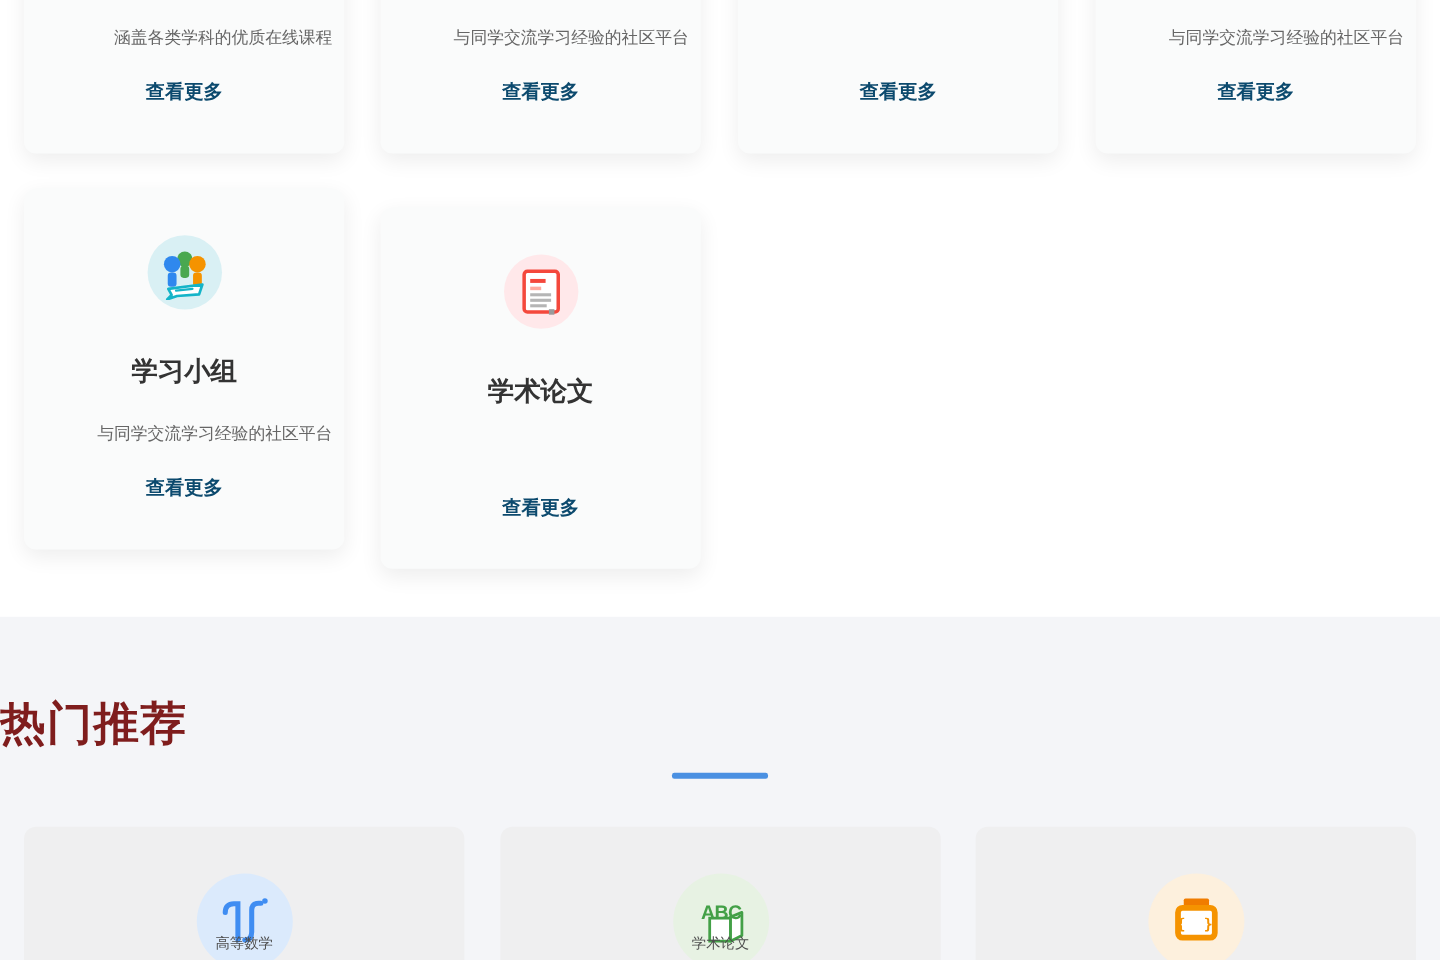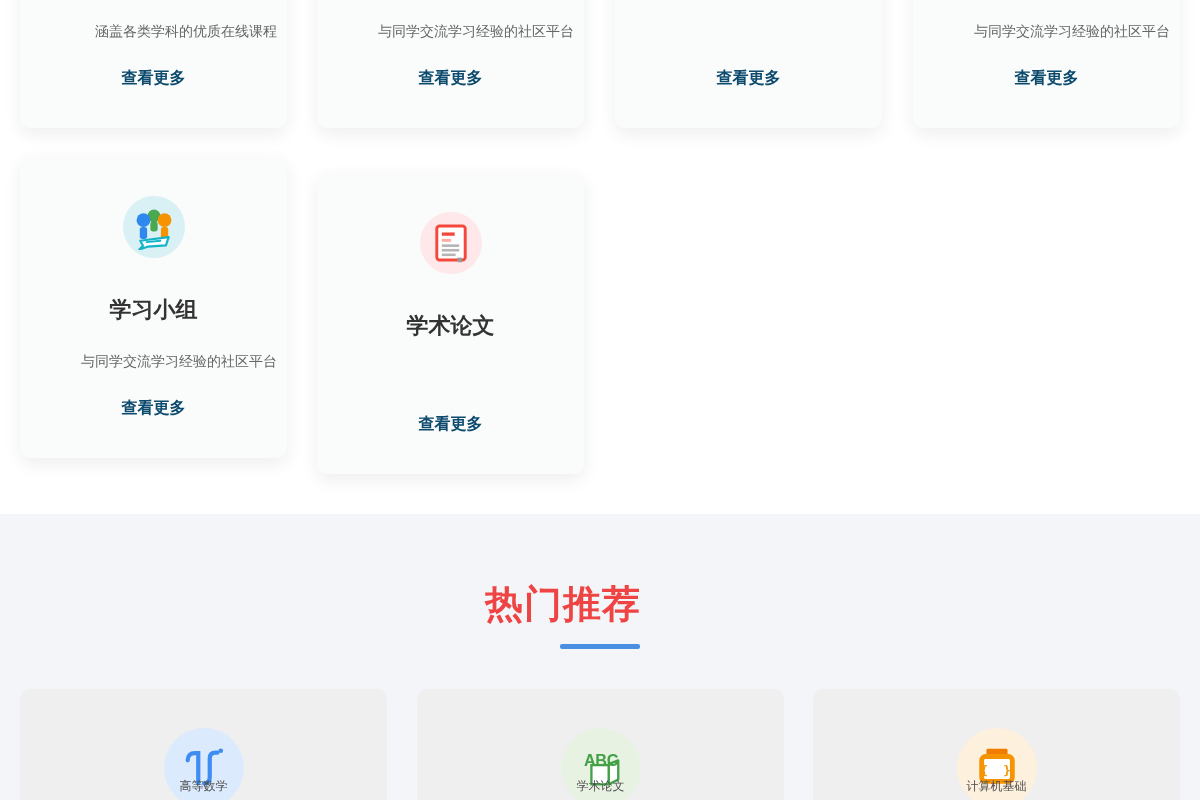--- a/index.html
+++ b/index.html
@@ -35,22 +35,22 @@
     font-size:14px;line-height:20px;color:#666666;
   }
   .card-link{
     position:absolute;top:240px;left:0;right:0;text-align:center;
     font-size:16px;line-height:22px;font-weight:bold;color:#0c4a6e;
     cursor:pointer;text-decoration:none;display:block;
   }
 
   
   .hot-heading{
-    position:absolute;top:580px;left:0;width:1126px;text-align:center;
-    font-size:38px;line-height:48px;font-weight:bold;color:#ef4444;letter-spacing:1px;
+    position:absolute;top:580px;left:0;width:1126px;text-align:left;
+    font-size:38px;line-height:48px;font-weight:bold;color:#7f1d1d;letter-spacing:1px;
   }
   .hot-underline{
     position:absolute;top:644px;left:560px;width:80px;height:5px;
     background:#4a90e2;border-radius:2px;
   }
   .hot-card{
     position:absolute;top:689px;width:367px;height:300px;
     background:#efeff0;border-radius:10px;
   }
   .hot-circle{
@@ -147,16 +147,15 @@
   </div>
 
   <div class="hot-card" style="left:813px">
     <div class="hot-circle" style="background:#fdf0dd">
       <svg width="46" height="46" viewBox="0 0 48 48">
         <rect x="13" y="4" width="22" height="8" rx="1.5" fill="#f07c00"></rect>
         <rect x="8" y="12" width="32" height="26" rx="4" fill="#ffffff" stroke="#f59300" stroke-width="5"></rect>
         <text x="24.5" y="30" text-anchor="middle" font-size="13" font-weight="bold" fill="#f59300" letter-spacing="4" font-family="DejaVu Sans Mono, monospace">{ }</text>
       </svg>
     </div>
-    <div class="hot-title">计算机基础</div>
   </div>
 
 </div>
 
 </body></html>

